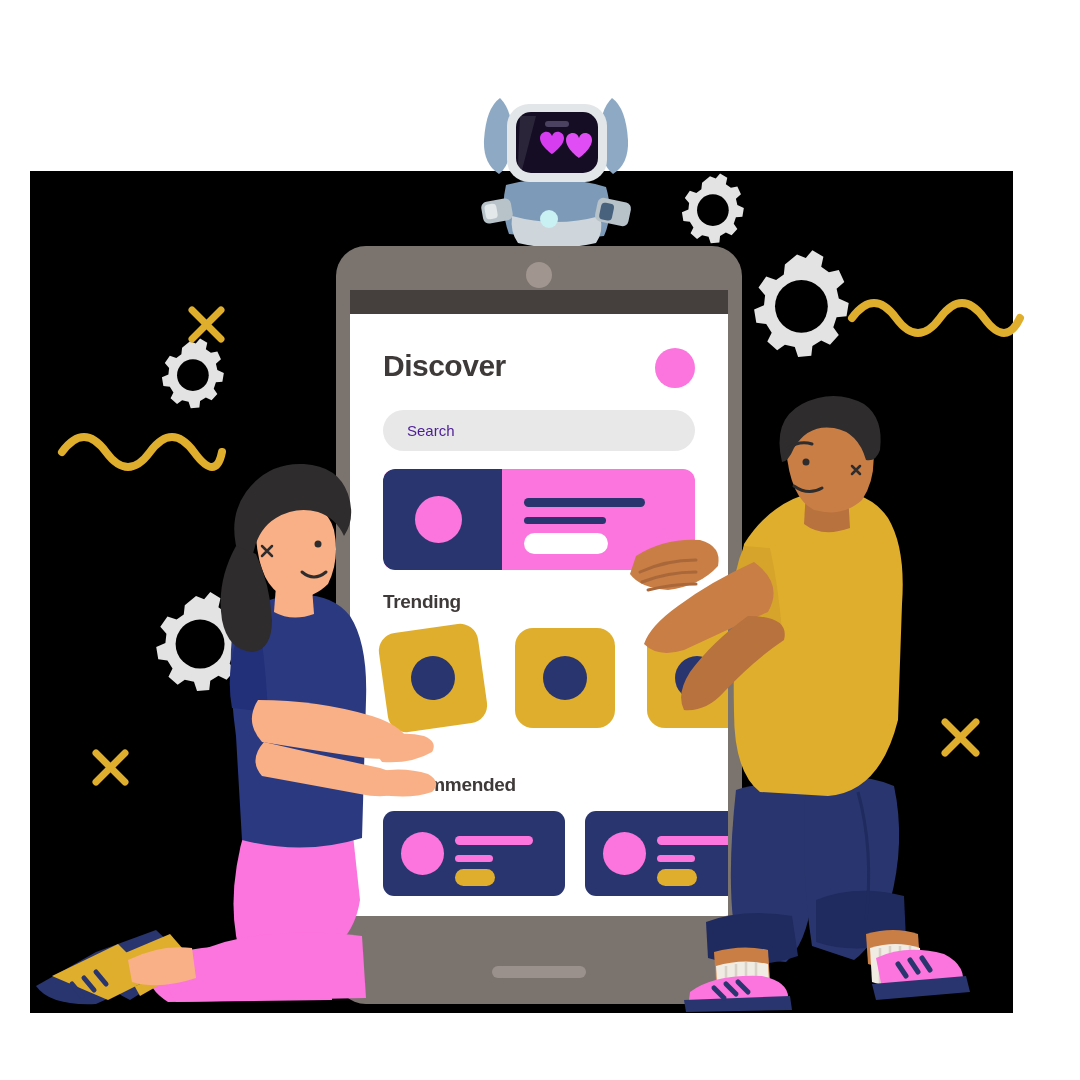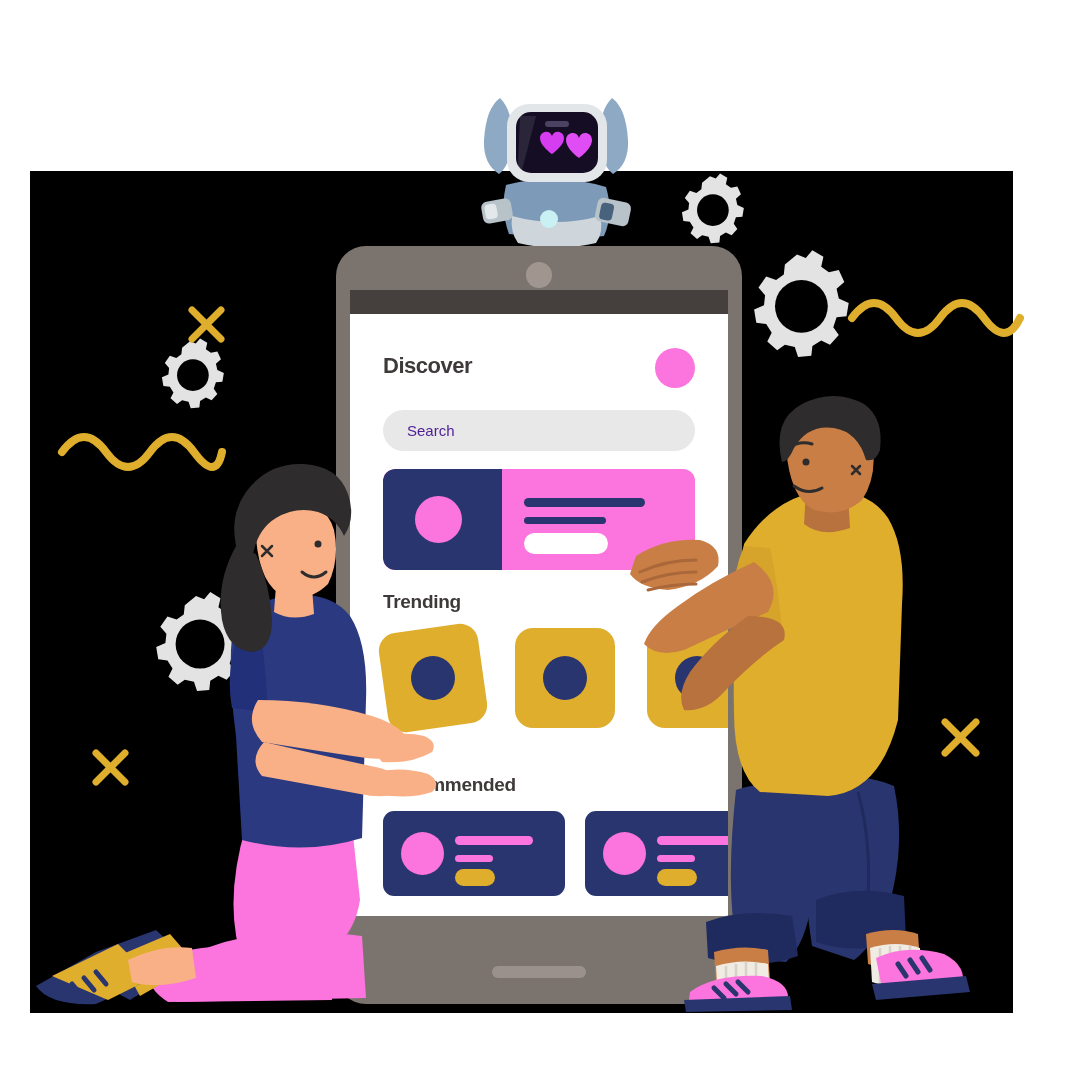--- a/index.html
+++ b/index.html
@@ -18,21 +18,21 @@
   #phone-notch{position:absolute;left:50%;top:16px;transform:translateX(-50%);
          width:26px;height:26px;border-radius:50%;background:#a0968f;}
   #statusbar{position:absolute;left:14px;top:44px;width:378px;height:24px;background:#453f3d;}
   #screen{position:absolute;left:14px;top:68px;width:378px;height:602px;background:#ffffff;
           overflow:hidden;}
   #homebar{position:absolute;left:50%;bottom:26px;transform:translateX(-50%);
           width:94px;height:12px;border-radius:6px;background:#9b918c;}
 
   
   .hdr-row{position:absolute;left:33px;top:30px;width:312px;height:48px;}
-  .page-title{position:absolute;left:0;top:0;font-size:22px;font-weight:bold;
+  .page-title{position:absolute;left:0;top:0;font-size:30px;font-weight:bold;
               color:#3e3a39;letter-spacing:-0.5px;line-height:44px;}
   .avatar{position:absolute;right:0;top:4px;width:40px;height:40px;border-radius:50%;
           background:#fc74dd;}
 
   .searchbar{position:absolute;left:33px;top:96px;width:312px;height:41px;
              background:#e8e8e8;border-radius:21px;}
   .search-ph{position:absolute;left:24px;top:0;line-height:41px;font-size:15px;color:#4c1d95;}
 
   .hero{position:absolute;left:33px;top:155px;width:312px;height:101px;border-radius:12px;
         overflow:hidden;background:#fc74dd;}

